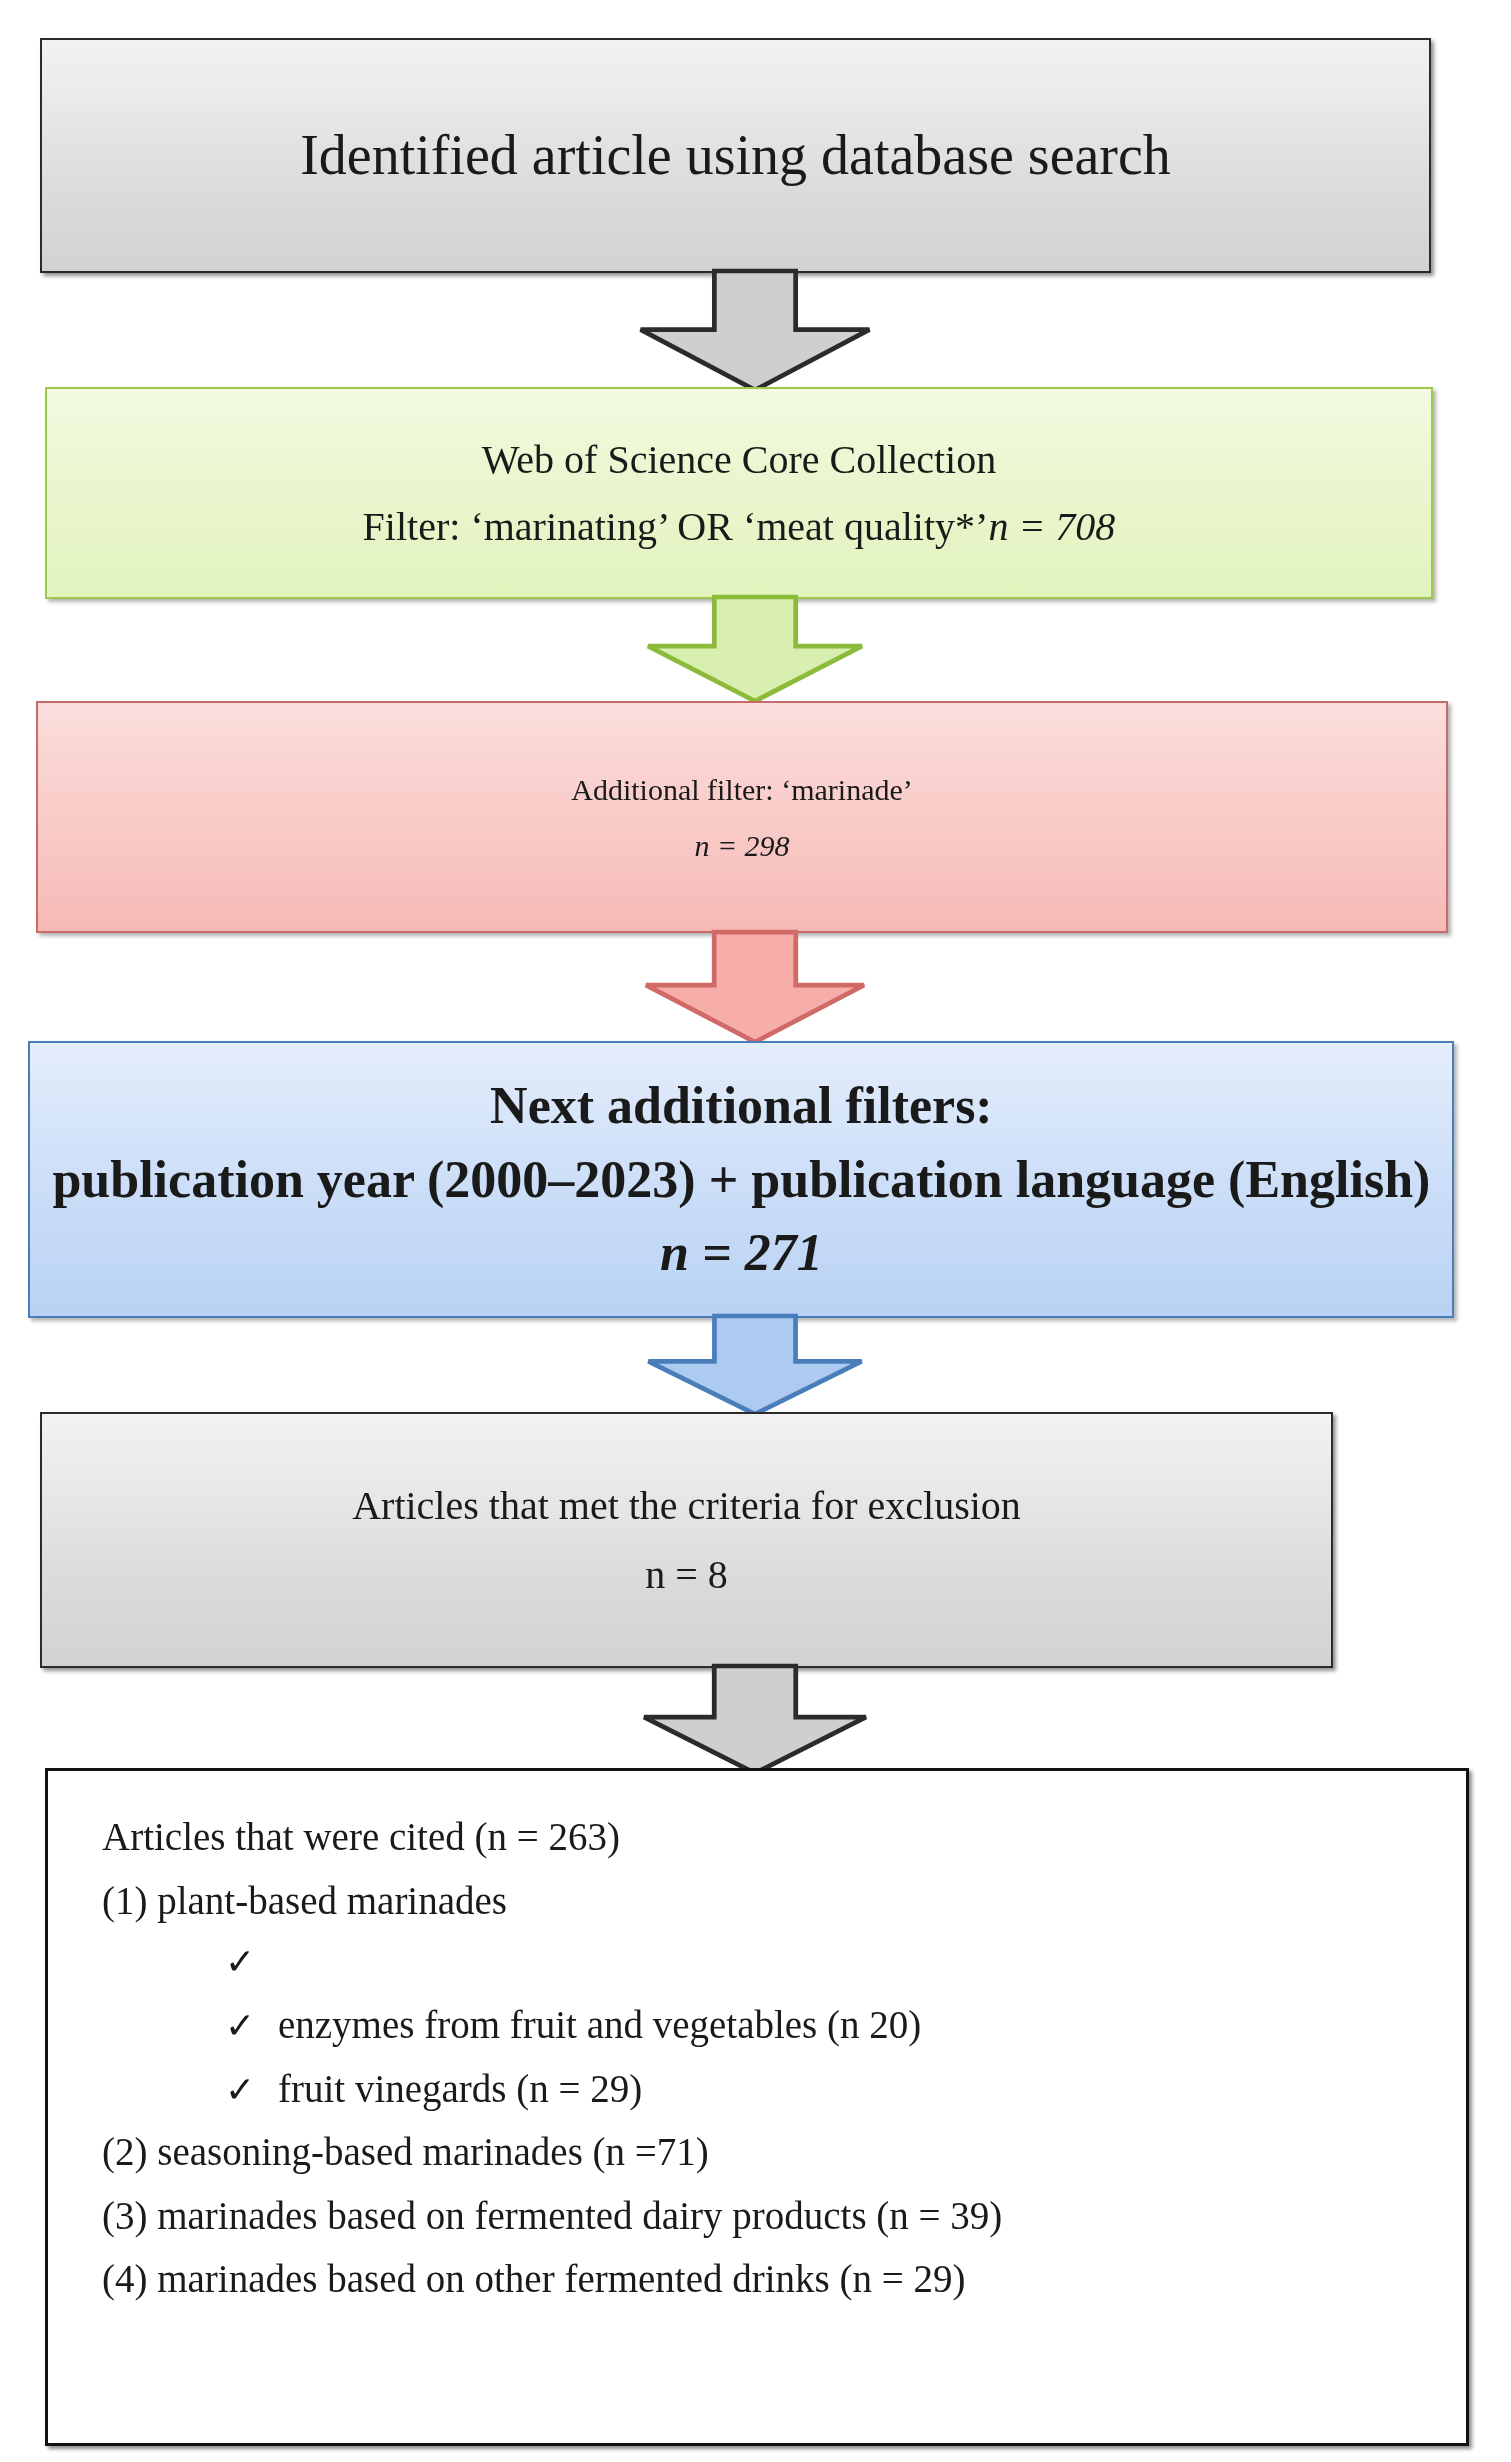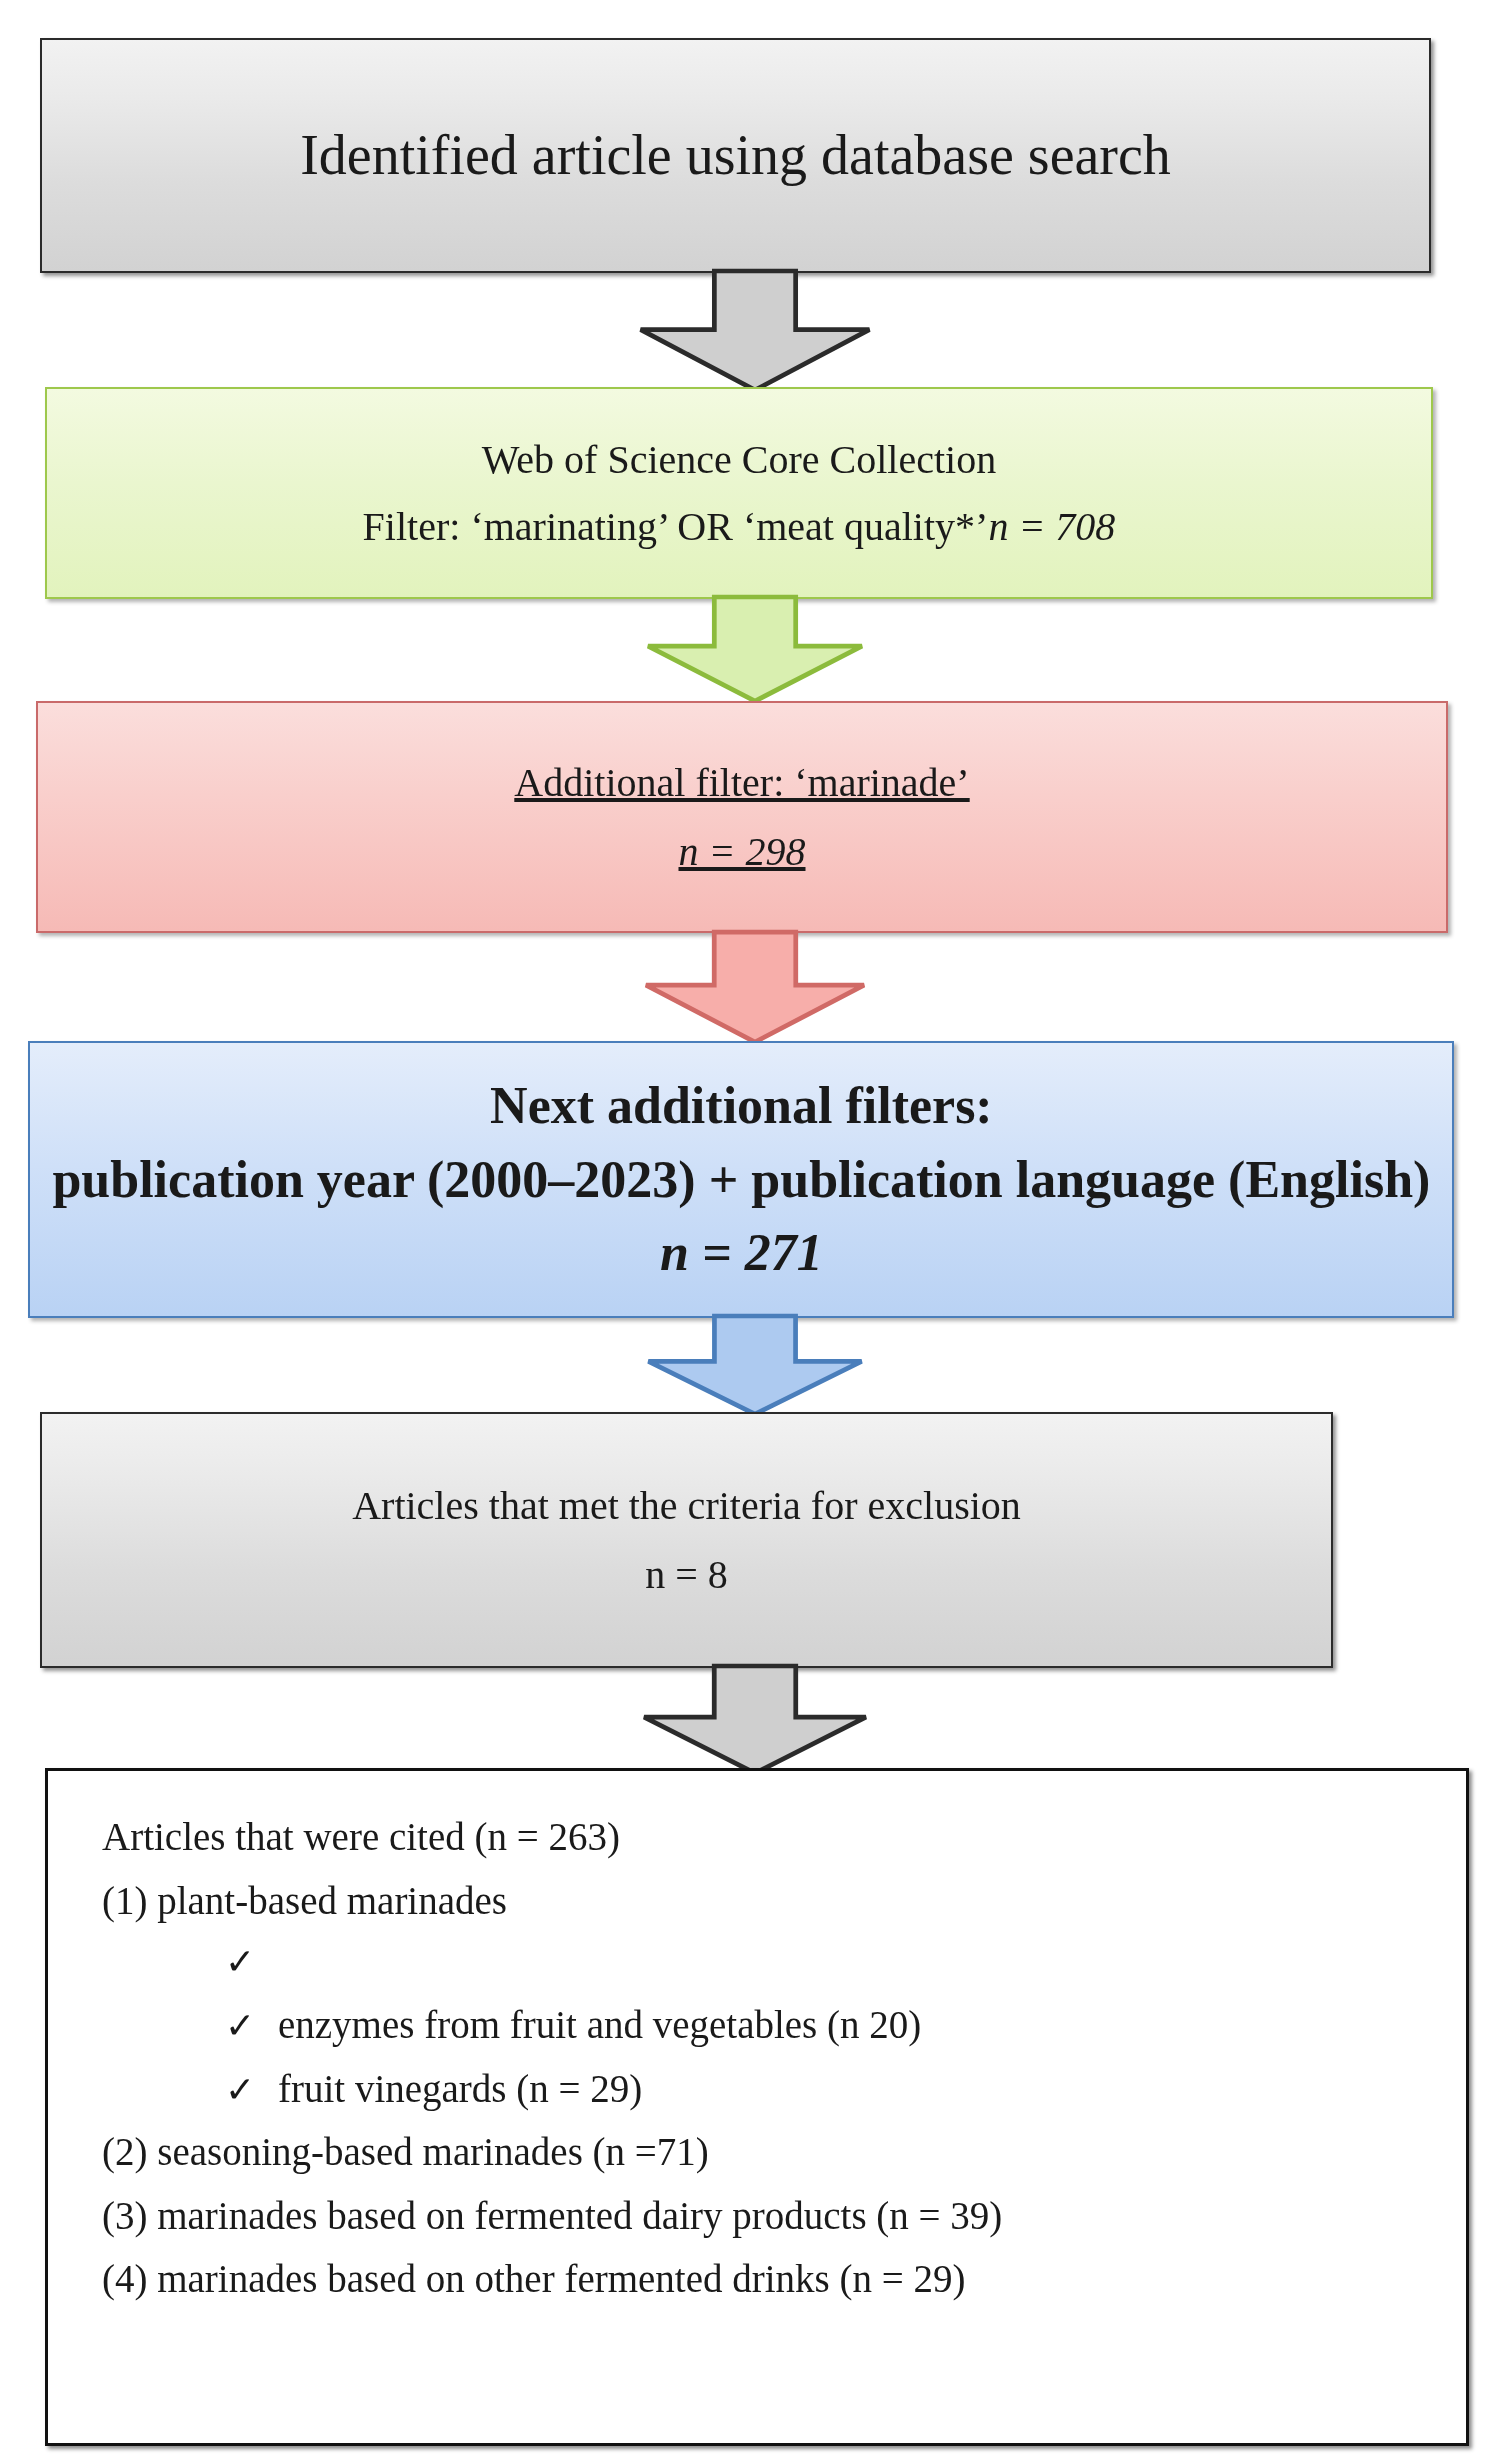--- a/index.html
+++ b/index.html
@@ -41,21 +41,21 @@
     box-shadow:2.8px 2.8px 3.8px rgba(0,0,0,.30);
   }
 
   
   .arrow{position:absolute;}
   .arrow svg{display:block;overflow:visible;}
 
   
   #n1 .ln{font-size:56px;}
   #n2 .ln{font-size:40px;}
-  #n3 .ln{font-size:40px;text-decoration:underline;}
+  #n3 .ln{font-size:30px;}
   #n4 .ln{font-size:52px;font-weight:bold;}
   #n5 .ln{font-size:40px;}
 
   #n2 .ln+.ln{margin-top:15px;}
   #n3 .ln+.ln{margin-top:17px;}
   #n4 .ln+.ln{margin-top:6px;}
   #n5 .ln+.ln{margin-top:17px;}
 
   
   .listbox{

